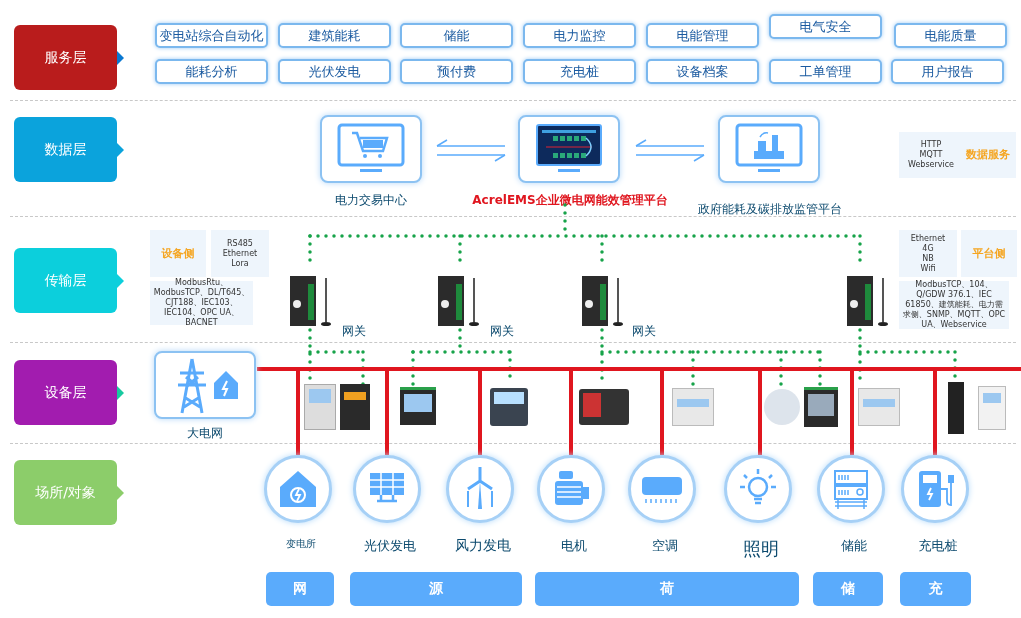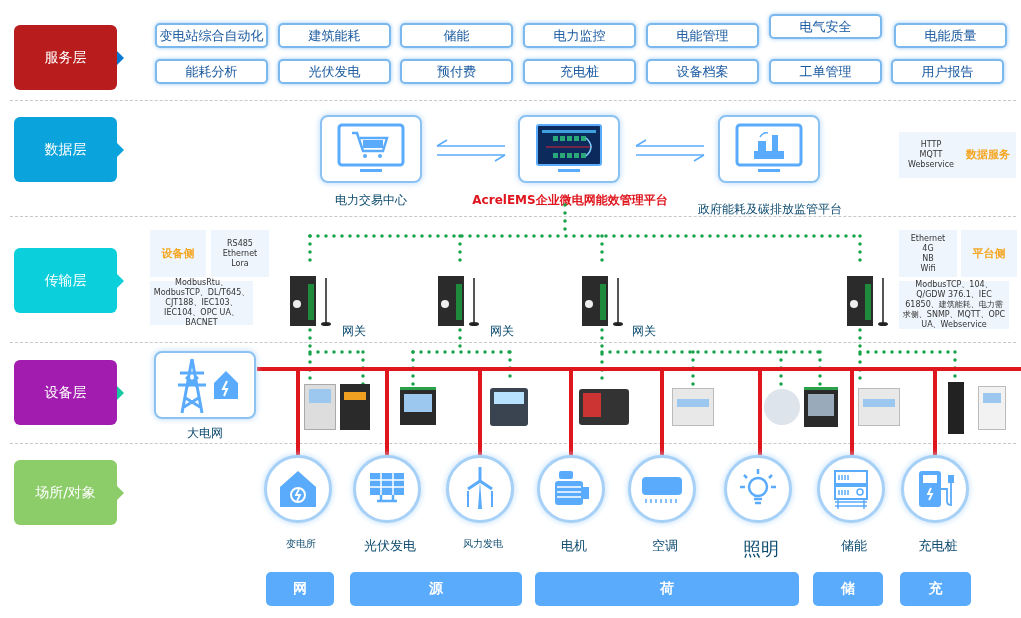--- a/index.html
+++ b/index.html
@@ -310,21 +310,21 @@
       <rect x="6" y="4" width="22" height="36" rx="3" fill="#5aabfc"></rect>
       <rect x="10" y="8" width="14" height="8" fill="#fff"></rect>
       <path d="M18 21 l-3 6 h4 l-3 6" stroke="#fff" stroke-width="1.8" fill="none"></path>
       <path d="M28 22 h6 v12 q0 4 4 4 v-22" stroke="#5aabfc" stroke-width="1.8" fill="none"></path>
       <rect x="35" y="8" width="6" height="8" fill="#5aabfc"></rect>
     </svg>
 </div>
 
 <div class="label" style="left:264px;top:537px;width:74px;font-size:10px">变电所</div>
 <div class="label" style="left:353px;top:537px;width:74px;font-size:13px">光伏发电</div>
-<div class="label" style="left:446px;top:537px;width:74px;font-size:10px">风力发电</div>
+<div class="label" style="left:446px;top:537px;width:74px;font-size:14px">风力发电</div>
 <div class="label" style="left:537px;top:537px;width:74px;font-size:13px">电机</div>
 <div class="label" style="left:628px;top:537px;width:74px;font-size:13px">空调</div>
 <div class="label" style="left:724px;top:537px;width:74px;font-size:18px">照明</div>
 <div class="label" style="left:817px;top:537px;width:74px;font-size:13px">储能</div>
 <div class="label" style="left:901px;top:537px;width:74px;font-size:13px">充电桩</div>
 
 <div class="bottom-tag" style="left:266px;width:68px">网</div>
 <div class="bottom-tag" style="left:350px;width:172px">源</div>
 <div class="bottom-tag" style="left:535px;width:264px">荷</div>
 <div class="bottom-tag" style="left:813px;width:70px">储</div>

